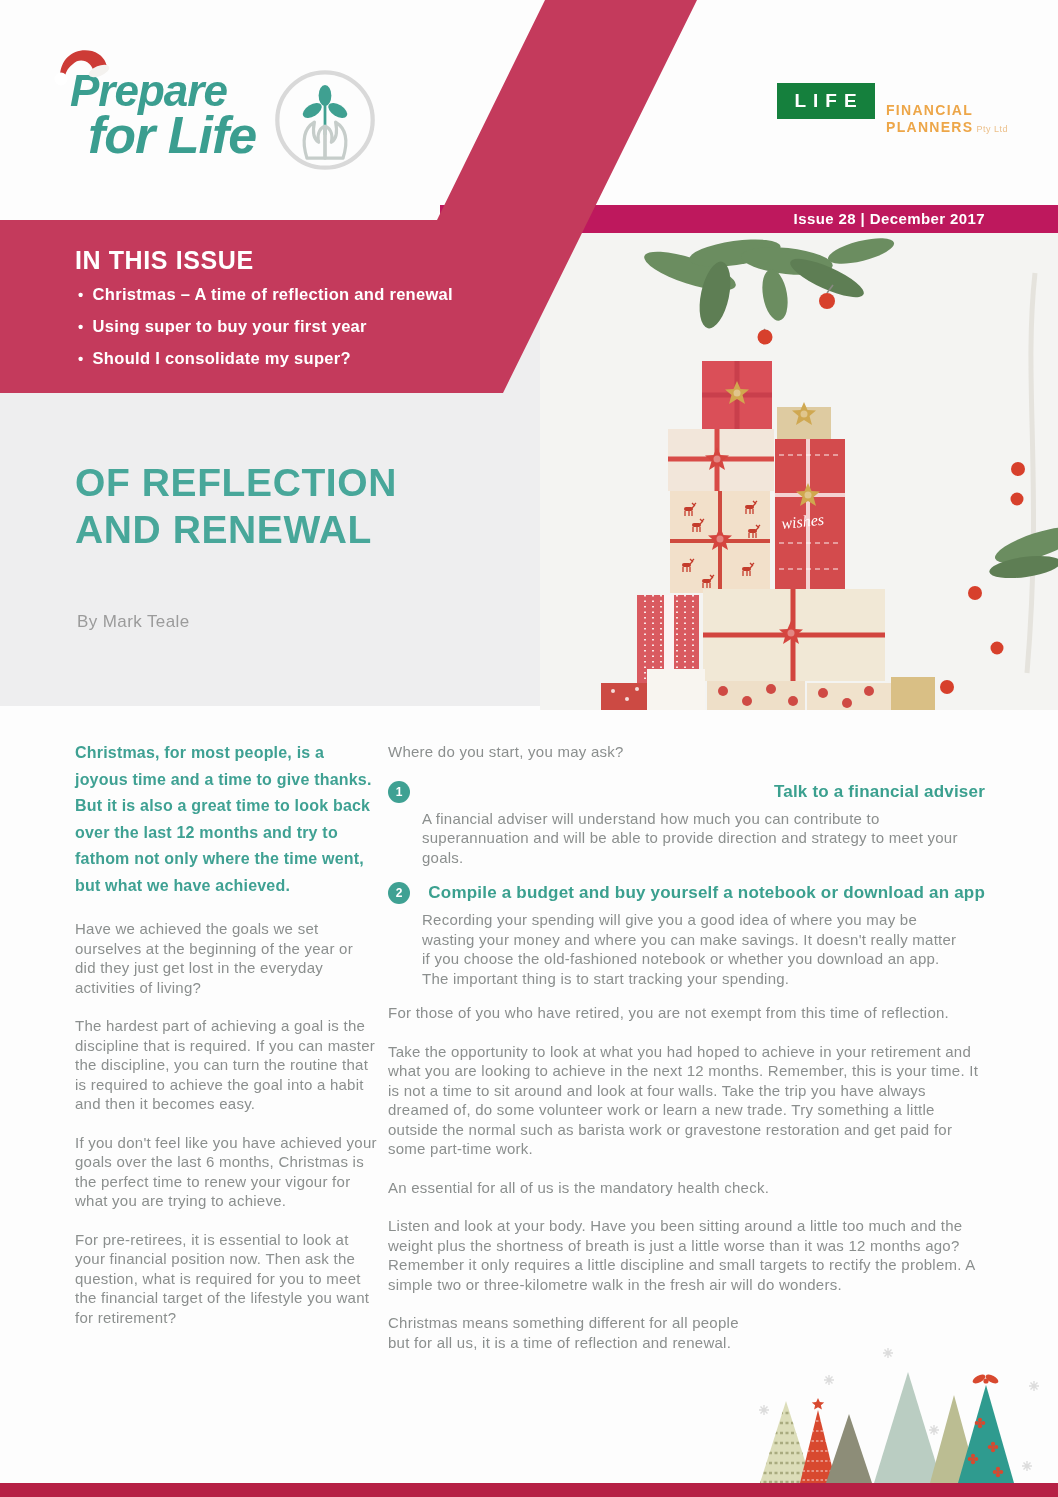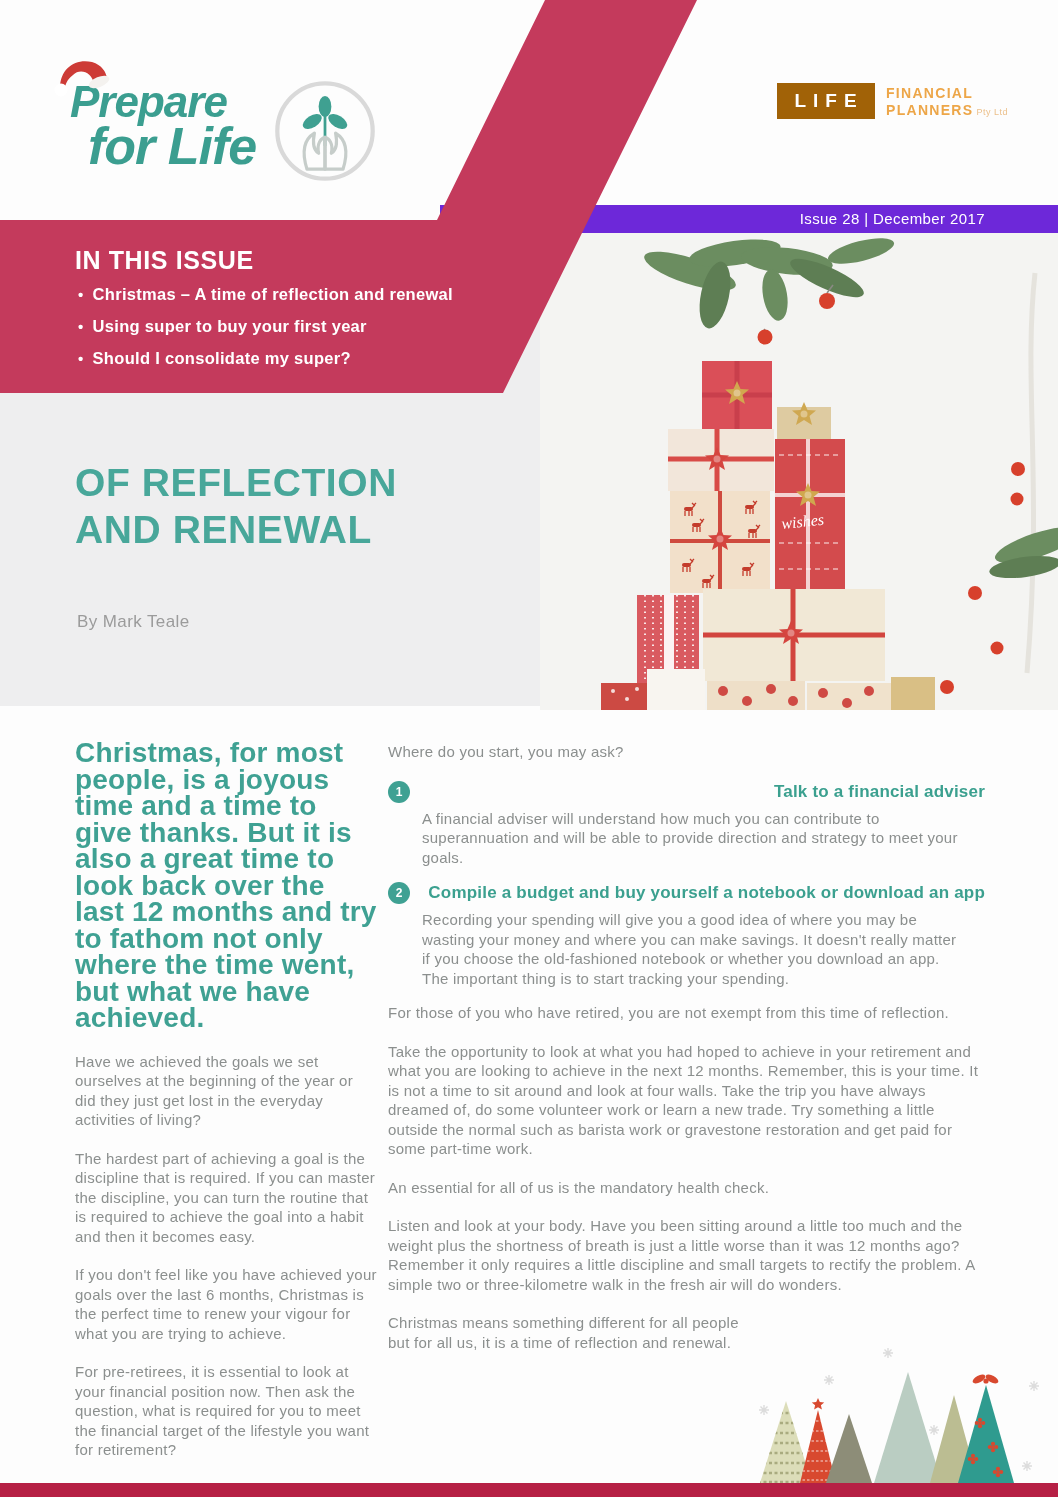--- a/index.html
+++ b/index.html
@@ -2,55 +2,55 @@
 <html><head>
 <meta charset="utf-8">
 <style>
   * { margin:0; padding:0; box-sizing:border-box; }
   html,body { background:#fff; }
   body { font-family:"Liberation Sans", sans-serif; }
   .page { position:relative; width:1058px; height:1497px; background:#fdfdfd; overflow:hidden; margin:0 auto; }
 
   
   .gray-band { position:absolute; left:0; top:233px; width:1058px; height:473px; background:#eeeeef; z-index:1; }
-  .teal-bar  { position:absolute; left:440px; top:205px; width:618px; height:28px; background:#6d28d9; z-index:3;
-               color:#fff; font-size:15px; font-weight:400; letter-spacing:.4px; line-height:28px; text-align:right; padding-right:73px; }
+  .teal-bar  { position:absolute; left:440px; top:205px; width:618px; height:28px; background:#be185d; z-index:3;
+               color:#fff; font-size:15px; font-weight:700; letter-spacing:.4px; line-height:28px; text-align:right; padding-right:73px; }
   .ribbon    { position:absolute; left:0; top:0; width:1058px; height:400px; z-index:4; }
   .photo     { position:absolute; left:540px; top:233px; width:518px; height:477px; z-index:2; background:#f4f4f2; }
   .bottom-bar{ position:absolute; left:0; top:1483px; width:1058px; height:14px; background:#b62045; z-index:6; }
 
   
-  .brand { position:absolute; left:52px; top:62px; z-index:5; width:330px; height:140px; }
+  .brand { position:absolute; left:52px; top:51px; z-index:5; width:330px; height:140px; }
   .brand-text { position:absolute; left:18px; top:18px; color:#3b9e90; font-style:italic; font-weight:700; letter-spacing:-1px; }
   .brand-line1 { font-size:44px; line-height:44px; }
   .brand-line2 { font-size:52px; line-height:44px; margin-left:18px; }
   .hat { position:absolute; left:-4px; top:-12px; width:64px; height:56px; }
   .brand-icon { position:absolute; left:220px; top:16px; width:106px; height:106px; }
 
   .partner { position:absolute; left:777px; top:83px; z-index:5; display:flex; align-items:flex-start; }
-  .partner-box { width:98px; height:36px; background:#a16207; color:#fff; font-size:19px; font-weight:600; letter-spacing:7px;
+  .partner-box { width:98px; height:36px; background:#15803d; color:#fff; font-size:19px; font-weight:600; letter-spacing:7px;
                  text-align:center; line-height:36px; padding-left:6px; }
-  .partner-name { margin-left:11px; color:#eda648; font-weight:700; font-size:14px; letter-spacing:1.3px; line-height:17px; padding-top:2px; }
+  .partner-name { margin-left:11px; color:#eda648; font-weight:700; font-size:14px; letter-spacing:1.3px; line-height:17px; padding-top:2px;margin-top:17px; }
   .partner-suffix { font-size:9px; color:#ecc08b; letter-spacing:.5px; font-weight:400; }
 
   
   .iti { position:absolute; left:0; top:220px; width:520px; z-index:5; color:#fff; }
   .iti h2 { margin:26px 0 10px 75px; font-size:25px; font-weight:800; letter-spacing:.6px; }
   .iti ul { list-style:none; margin-left:78px; }
   .iti li { font-size:16.5px; font-weight:600; letter-spacing:.3px; margin-bottom:13px; display:flex; align-items:baseline; }
   .iti .dot { font-size:15px; margin-right:9px; }
 
   
   .headline { position:absolute; left:75px; top:459px; z-index:5; color:#48a79a; font-size:39px; font-weight:700;
               letter-spacing:.6px; line-height:47px; }
   .byline { position:absolute; left:77px; top:612px; z-index:5; color:#9b9b9b; font-size:17px; letter-spacing:.4px; }
 
   
   .col-left { position:absolute; left:75px; top:740px; width:302px; z-index:5; }
-  .intro { color:#3fa193; font-size:28px; font-weight:700; line-height:26.5px; letter-spacing:.2px; margin-bottom:20px; }
+  .intro { color:#3fa193; font-size:16px; font-weight:700; line-height:26.5px; letter-spacing:.2px; margin-bottom:20px; }
   .gray-p { color:#8b8f8e; font-size:15px; line-height:19.5px; letter-spacing:.25px; margin-bottom:19px; }
 
   .col-right { position:absolute; left:388px; top:742px; width:597px; z-index:5; }
   .step { position:relative; padding-left:34px; margin-bottom:15px; }
   .step-num { position:absolute; left:0; top:0; width:22px; height:22px; border-radius:50%; background:#3fa193; color:#fff;
               font-size:12px; font-weight:700; text-align:center; line-height:22px; }
   .step h3 { color:#3ba08f; font-size:17px; font-weight:700; letter-spacing:.2px; line-height:22px; margin-bottom:6px;text-align:right; }
   .step .gray-p { margin-bottom:12px; width:545px; }
   .narrow { width:368px;margin-top:16px; }
 

